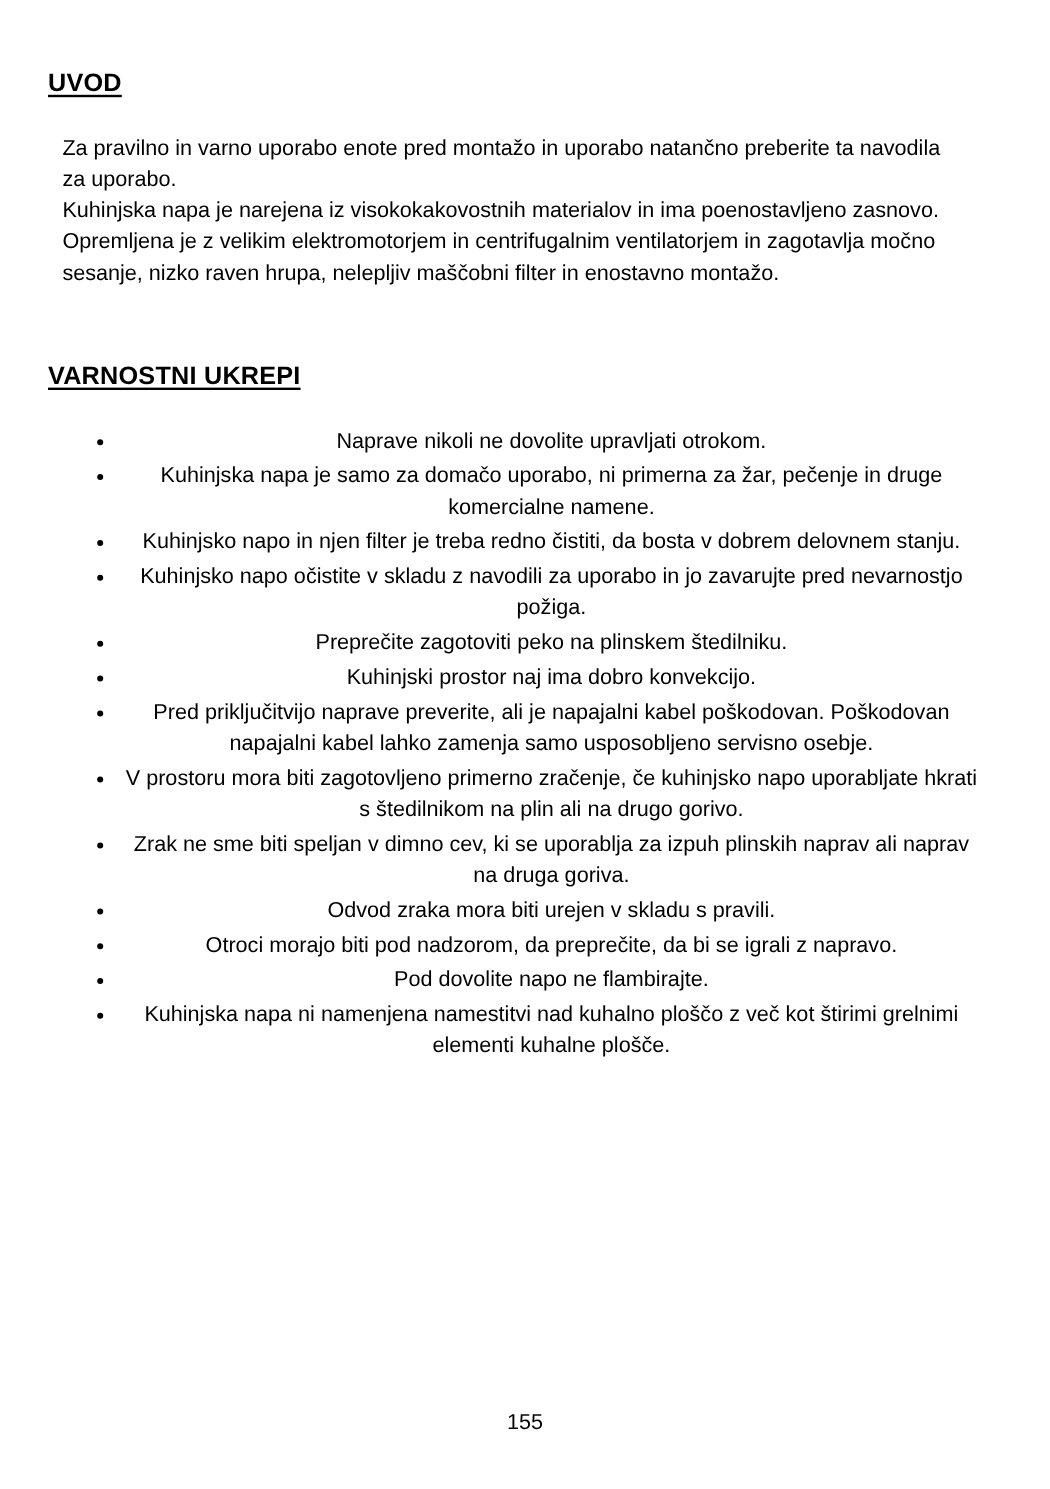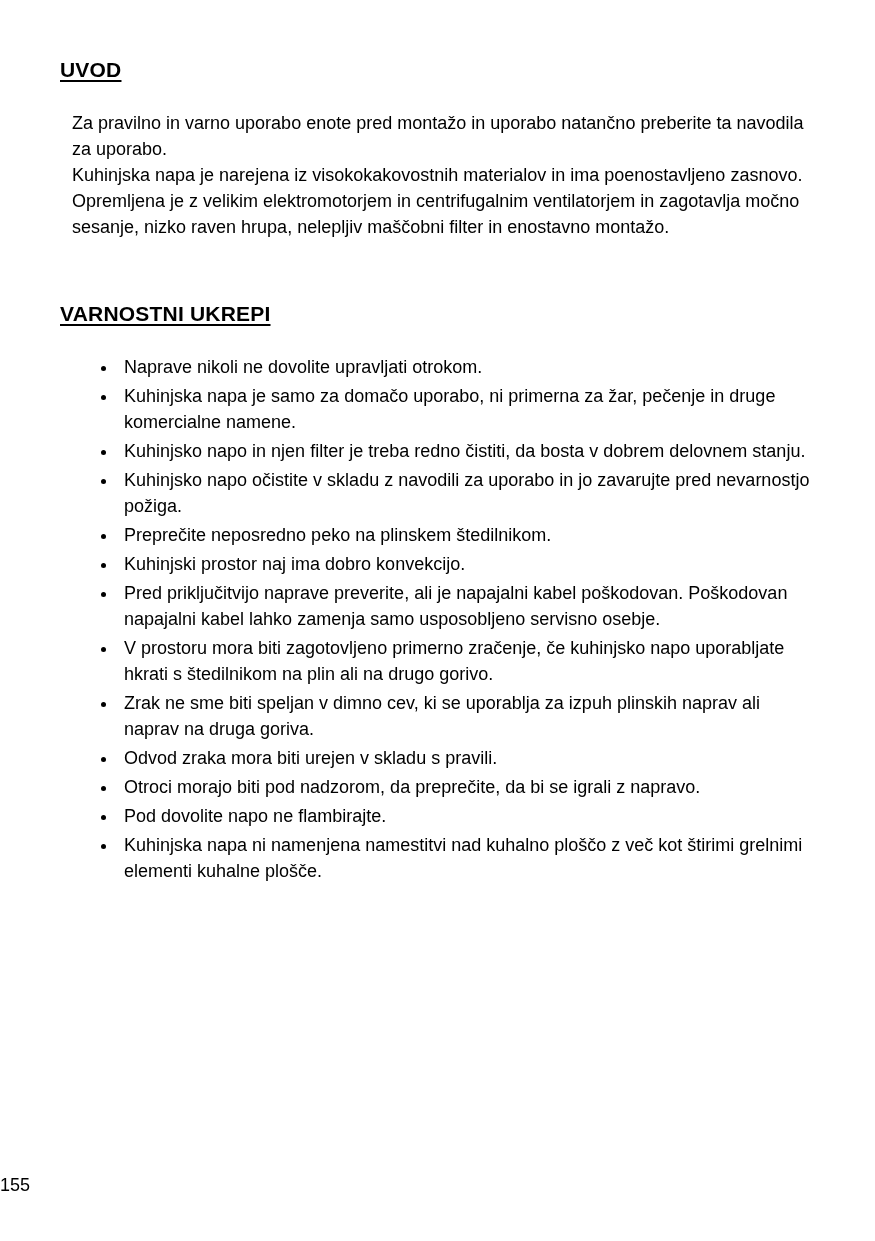--- a/index.html
+++ b/index.html
@@ -13,21 +13,21 @@
     height: 1241px;
     position: relative;
     font-family: "Liberation Sans", "DejaVu Sans", sans-serif;
     color: #000000;
     -webkit-font-smoothing: antialiased;
   }
   .page {
     box-sizing: border-box;
     width: 875px;
     height: 1241px;
-    padding: 58px 60px 0 60px;
+    padding: 58px 60px 0 40px;
     position: relative;
     border-radius: 18px;
   }
   .heading {
     font-size: 21px;
     font-weight: bold;
     text-decoration: underline;
     text-decoration-thickness: 2px;
     text-underline-offset: 3px;
     margin: 0;
@@ -49,31 +49,32 @@
   .section-gap {
     margin-top: 62px;
   }
   ul.bullets {
     margin: 28px 0 0 0;
     padding-left: 58px;
     font-size: 18px;
     line-height: 26px;
     max-width: 755px;
     list-style: disc outside;
+    text-align: center;
   }
   ul.bullets li {
     margin: 0 0 3px 0;
     padding-left: 6px;
   }
   .page-number {
     position: absolute;
     left: 0;
     right: 0;
     top: 1175px;
-    text-align: left;
+    text-align: center;
     font-size: 18px;
   }
 </style>
 </head>
 <body>
 
 <div class="page">
 
   <section>
     <h1 class="heading">UVOD</h1>
@@ -87,21 +88,21 @@
   </section>
 
   <section class="section-gap">
     <h1 class="heading">VARNOSTNI UKREPI</h1>
 
     <ul class="bullets">
         <li>Naprave nikoli ne dovolite upravljati otrokom.</li>
         <li>Kuhinjska napa je samo za domačo uporabo, ni primerna za žar, pečenje in druge komercialne namene.</li>
         <li>Kuhinjsko napo in njen filter je treba redno čistiti, da bosta v dobrem delovnem stanju.</li>
         <li>Kuhinjsko napo očistite v skladu z navodili za uporabo in jo zavarujte pred nevarnostjo požiga.</li>
-        <li>Preprečite neposredno peko na plinskem štedilnikom.</li>
+        <li>Preprečite zagotoviti peko na plinskem štedilniku.</li>
         <li>Kuhinjski prostor naj ima dobro konvekcijo.</li>
         <li>Pred priključitvijo naprave preverite, ali je napajalni kabel poškodovan. Poškodovan napajalni kabel lahko zamenja samo usposobljeno servisno osebje.</li>
         <li>V prostoru mora biti zagotovljeno primerno zračenje, če kuhinjsko napo uporabljate hkrati s štedilnikom na plin ali na drugo gorivo.</li>
         <li>Zrak ne sme biti speljan v dimno cev, ki se uporablja za izpuh plinskih naprav ali naprav na druga goriva.</li>
         <li>Odvod zraka mora biti urejen v skladu s pravili.</li>
         <li>Otroci morajo biti pod nadzorom, da preprečite, da bi se igrali z napravo.</li>
         <li>Pod dovolite napo ne flambirajte.</li>
         <li>Kuhinjska napa ni namenjena namestitvi nad kuhalno ploščo z več kot štirimi grelnimi elementi kuhalne plošče.</li>
       </ul>
   </section>

